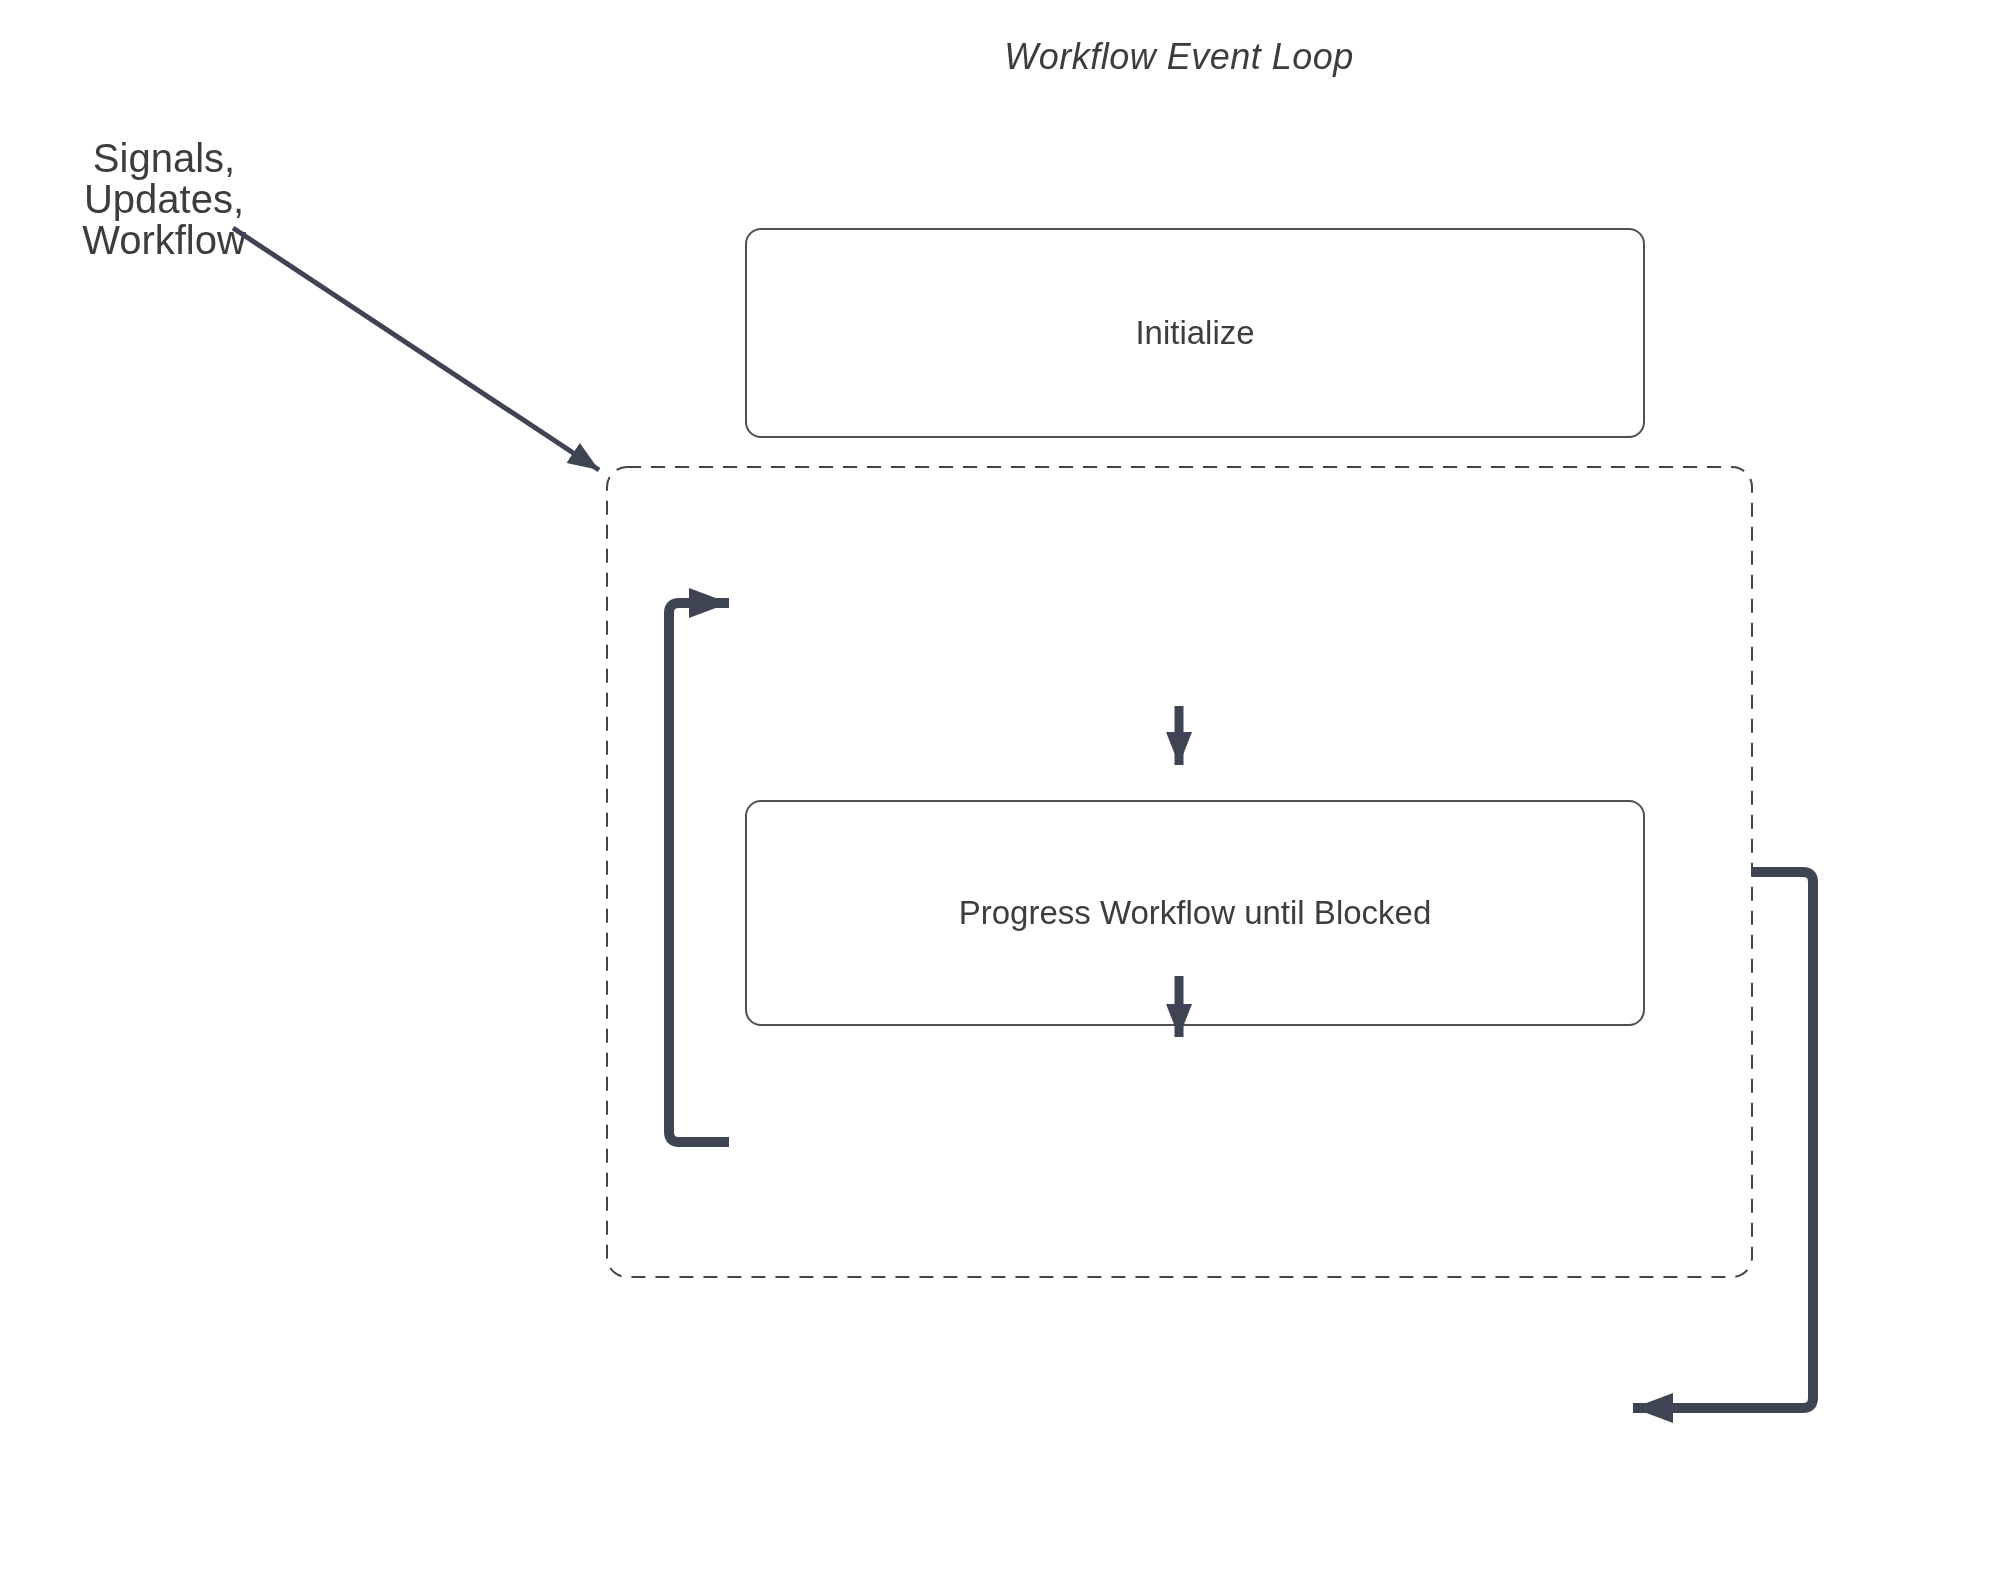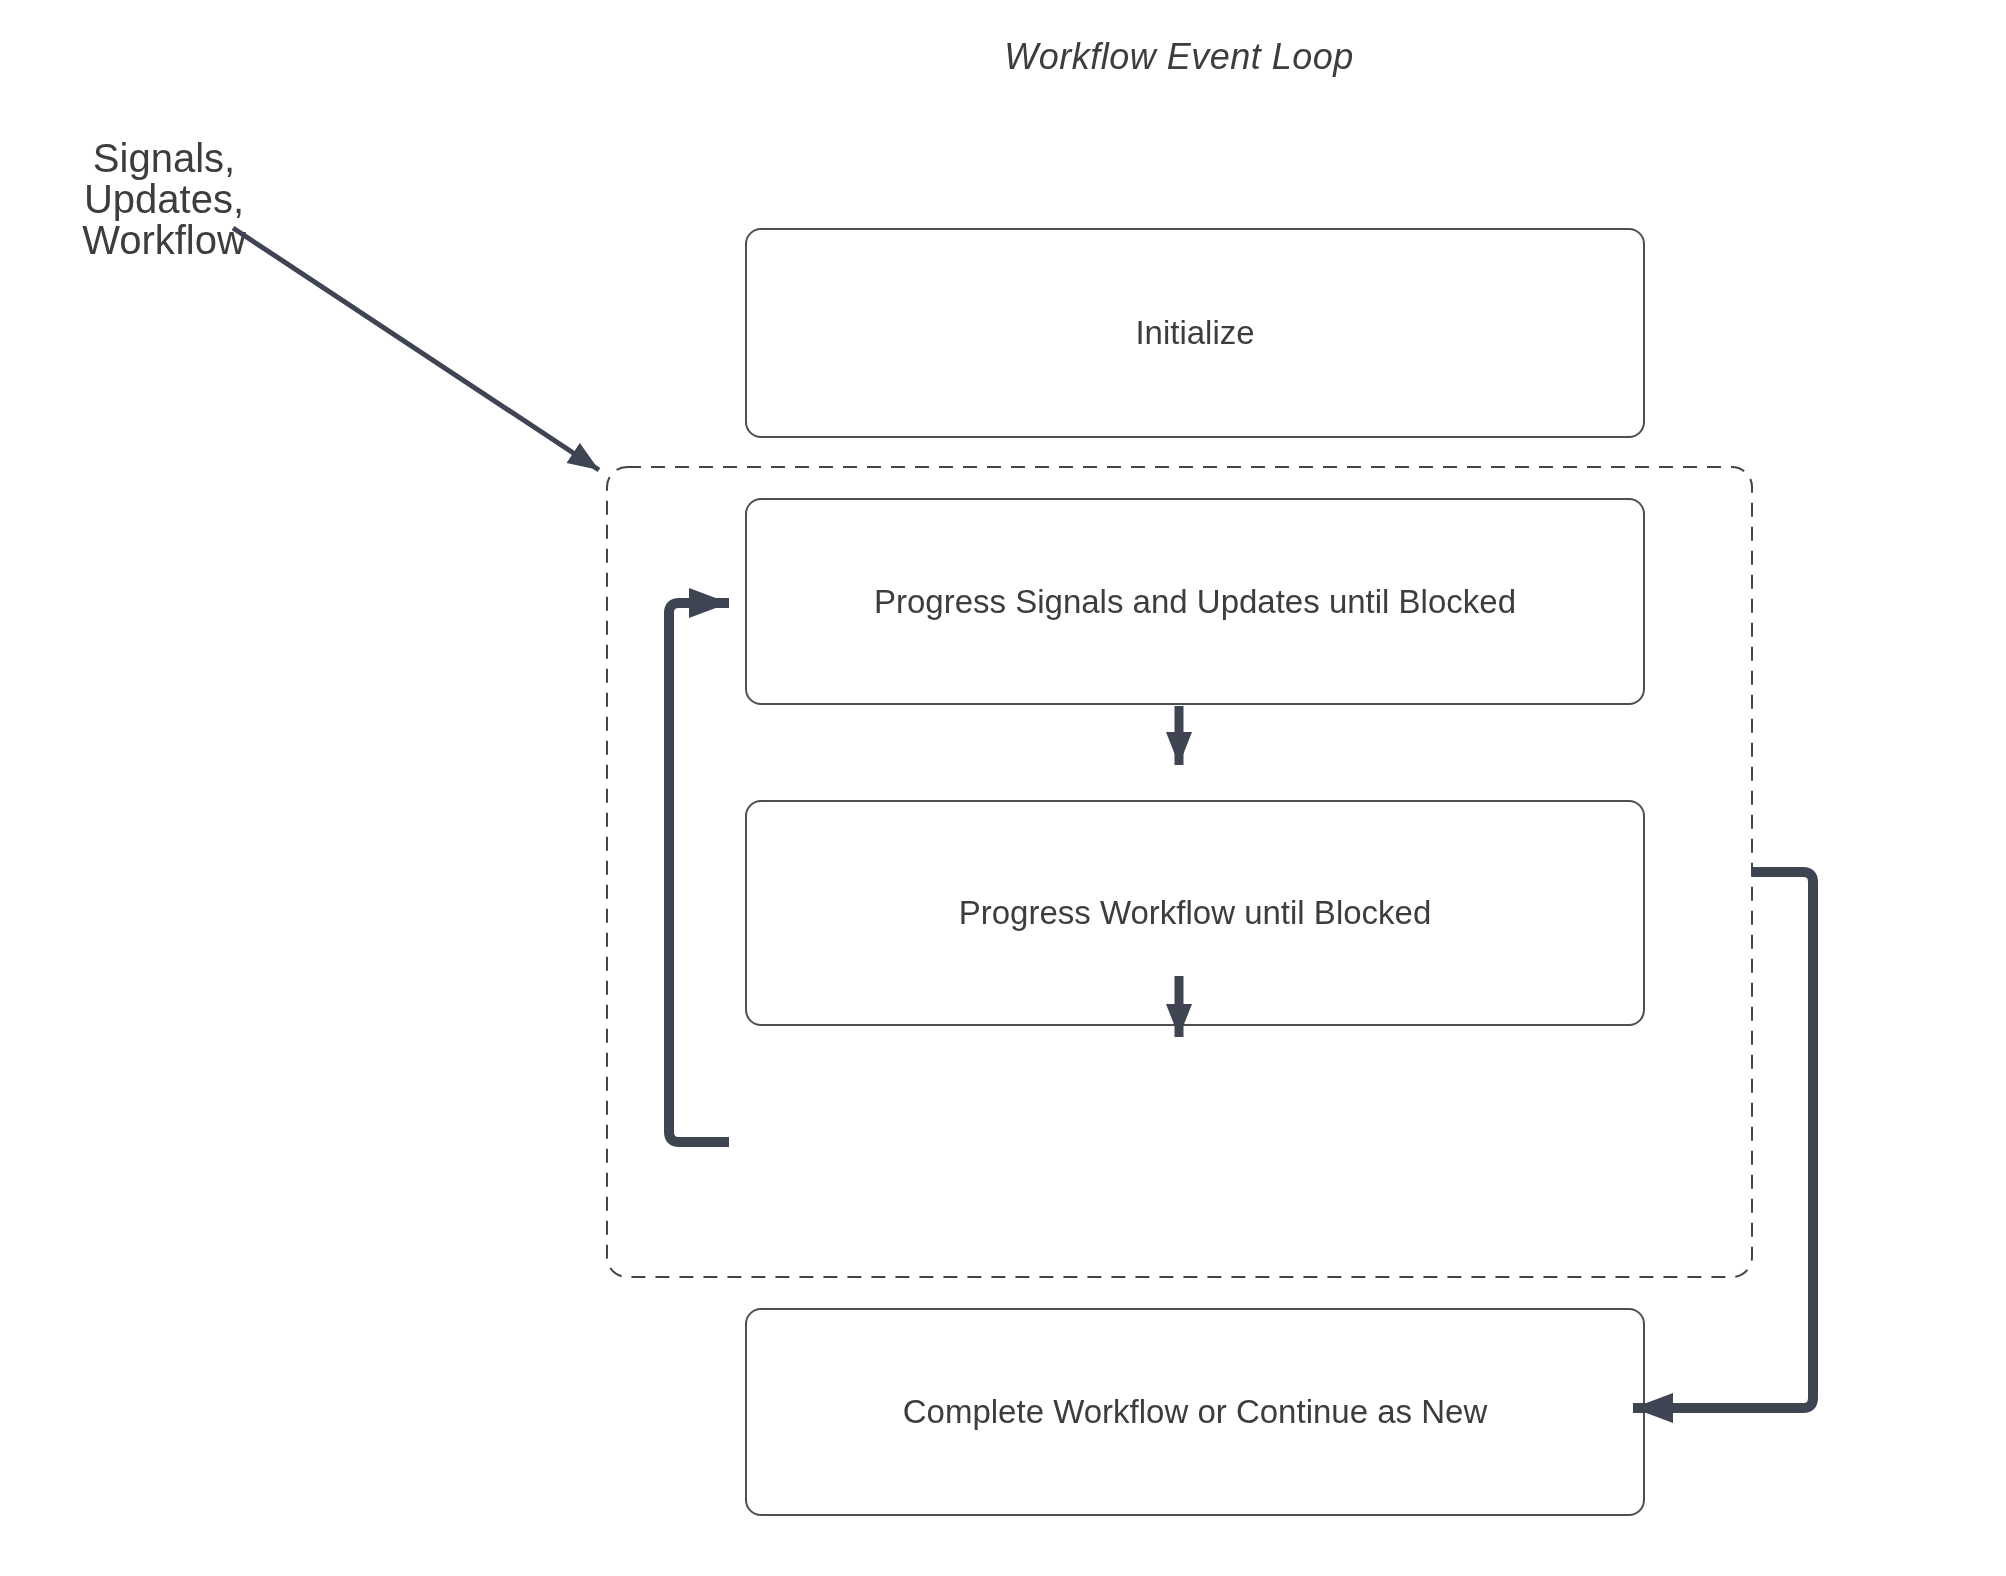--- a/index.html
+++ b/index.html
@@ -91,32 +91,26 @@
 
   <div class="edge-label">
     <span>Signals, Updates,</span>
     <span>Workflow</span>
   </div>
 
   <div class="node node-initialize">
     <span>Initialize</span>
   </div>
 
-  <div class="node node-progress-signals">
-    <span>Progress Signals and Updates until Blocked</span>
-  </div>
 
   <div class="node node-progress-workflow">
     <span>Progress Workflow until Blocked</span>
   </div>
 
 
-  <div class="node node-complete">
-    <span>Complete Workflow or Continue as New</span>
-  </div>
 
   <svg class="connector-layer" viewBox="0 0 2006 1576" xmlns="http://www.w3.org/2000/svg">
     <defs>
       <marker id="head-thick" markerUnits="userSpaceOnUse" markerWidth="42" markerHeight="32" refX="40" refY="15" orient="auto">
         <path class="arrowhead" d="M0,0 L40,15 L0,30 Z"></path>
       </marker>
       <marker id="head-mid" markerUnits="userSpaceOnUse" markerWidth="36" markerHeight="28" refX="33" refY="13" orient="auto">
         <path class="arrowhead" d="M0,0 L33,13 L0,26 Z"></path>
       </marker>
       <marker id="head-thin" markerUnits="userSpaceOnUse" markerWidth="34" markerHeight="26" refX="31" refY="12" orient="auto">

